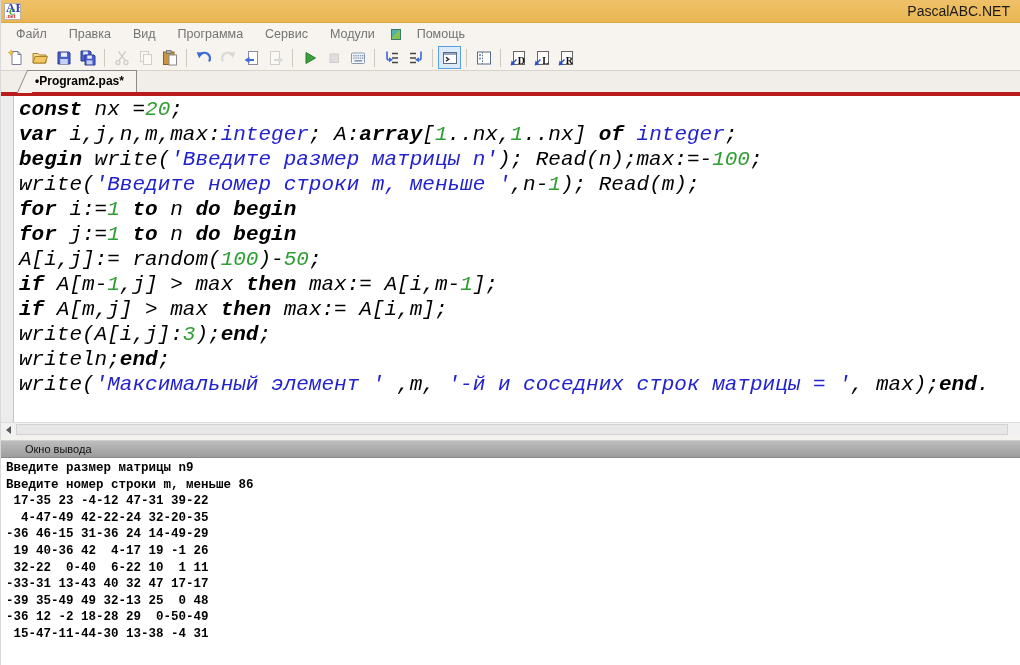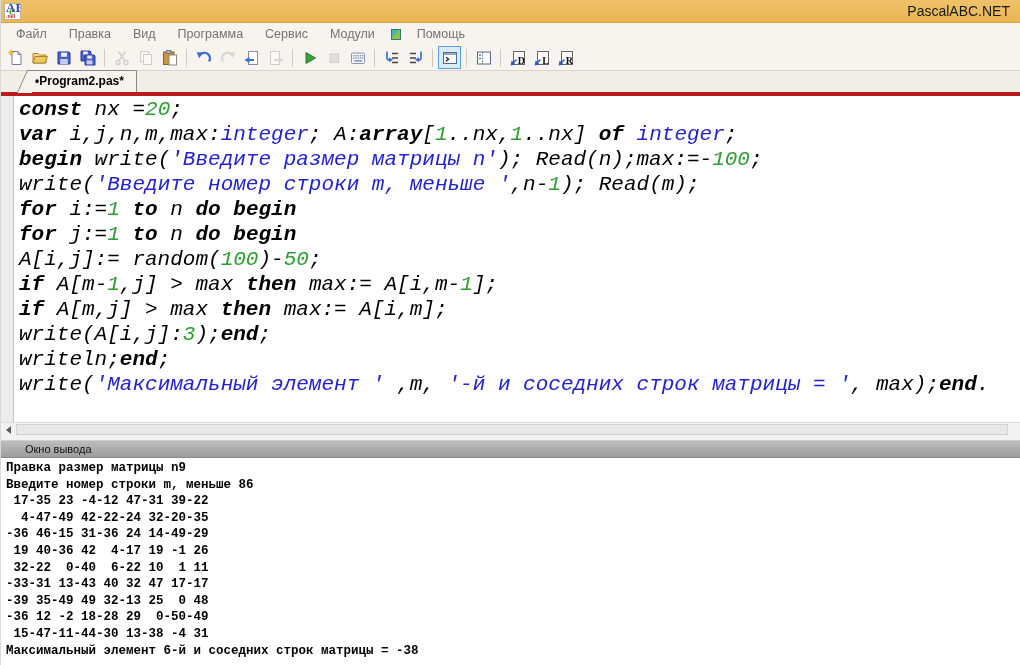--- a/index.html
+++ b/index.html
@@ -349,27 +349,26 @@
     <div class="hs-thumb"></div>
   </div>
 
   <div class="panel-gap"></div>
 
   <div class="output-header">
     <span>Окно вывода</span>
   </div>
 
   <div class="output-area">
-      <div class="out-line">Правка размер матрицы n9</div>
+      <div class="out-line">Введите размер матрицы n9</div>
       <div class="out-line">Введите номер строки m, меньше 86</div>
       <div class="out-line"> 17-35 23 -4-12 47-31 39-22</div>
       <div class="out-line">  4-47-49 42-22-24 32-20-35</div>
       <div class="out-line">-36 46-15 31-36 24 14-49-29</div>
       <div class="out-line"> 19 40-36 42  4-17 19 -1 26</div>
       <div class="out-line"> 32-22  0-40  6-22 10  1 11</div>
       <div class="out-line">-33-31 13-43 40 32 47 17-17</div>
       <div class="out-line">-39 35-49 49 32-13 25  0 48</div>
       <div class="out-line">-36 12 -2 18-28 29  0-50-49</div>
       <div class="out-line"> 15-47-11-44-30 13-38 -4 31</div>
-      <div class="out-line">Максимальный элемент 6-й и соседних строк матрицы = -38</div>
     </div>
 
 </div>
 
 </body></html>

